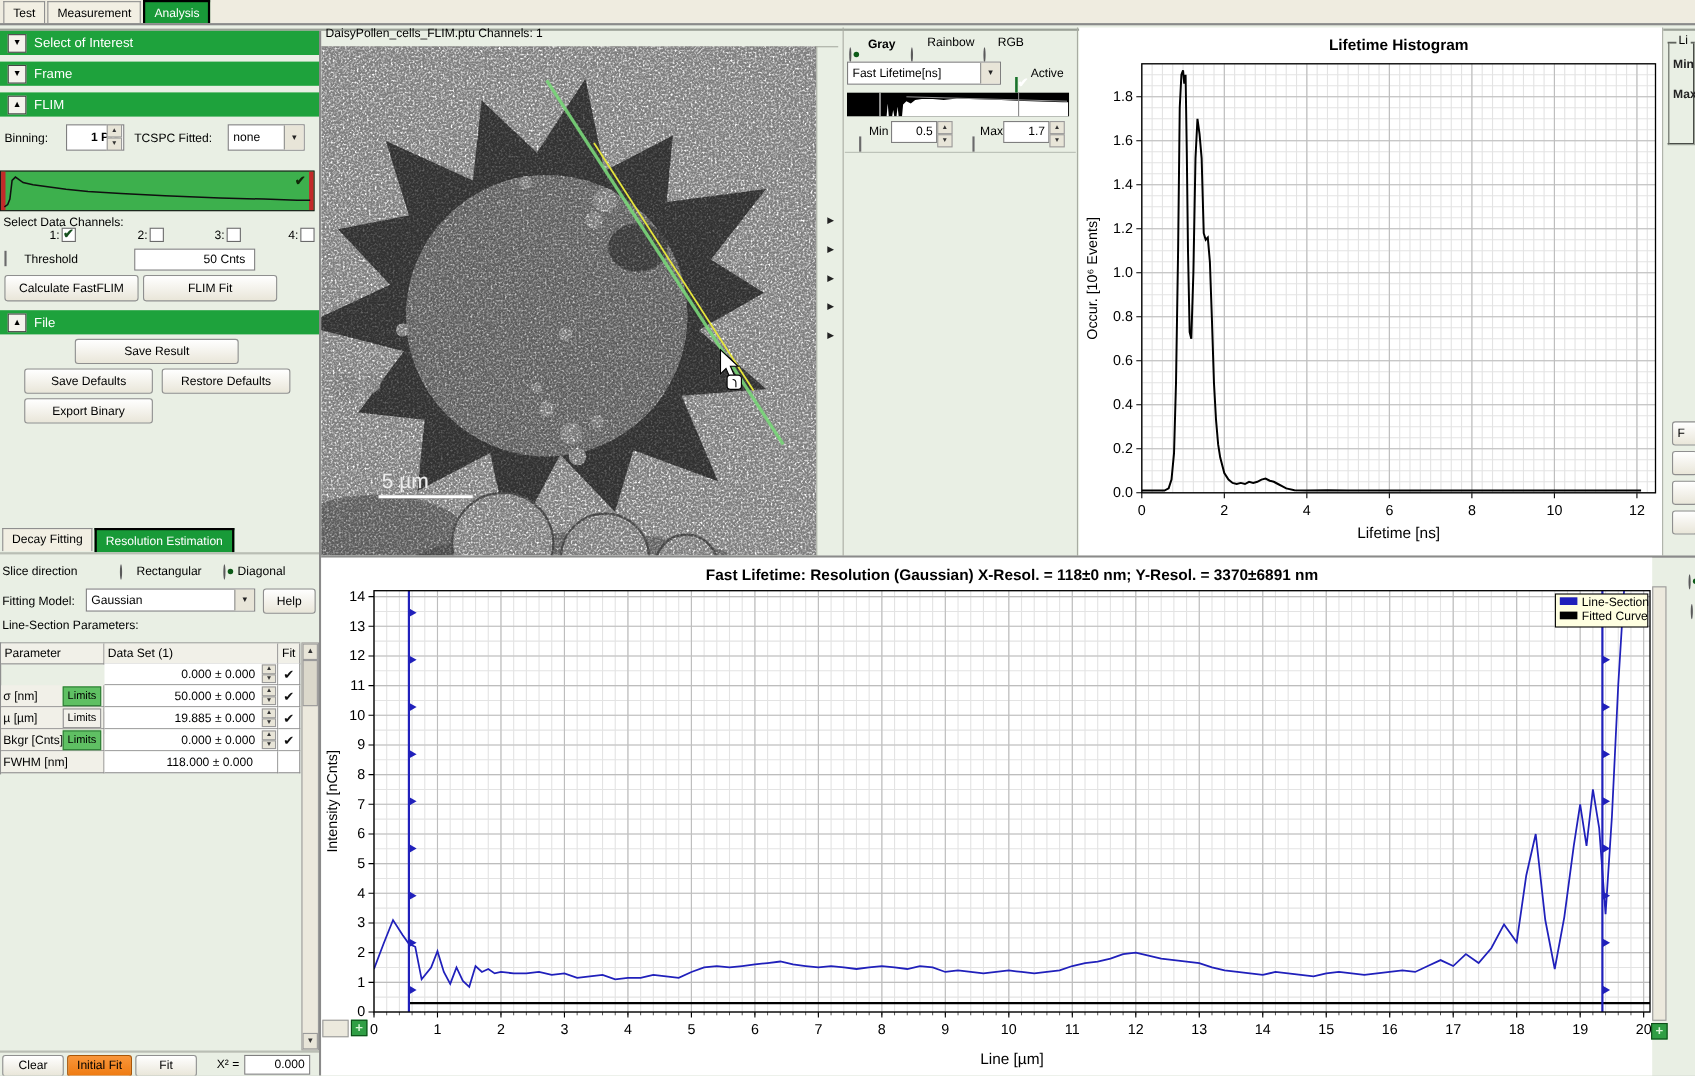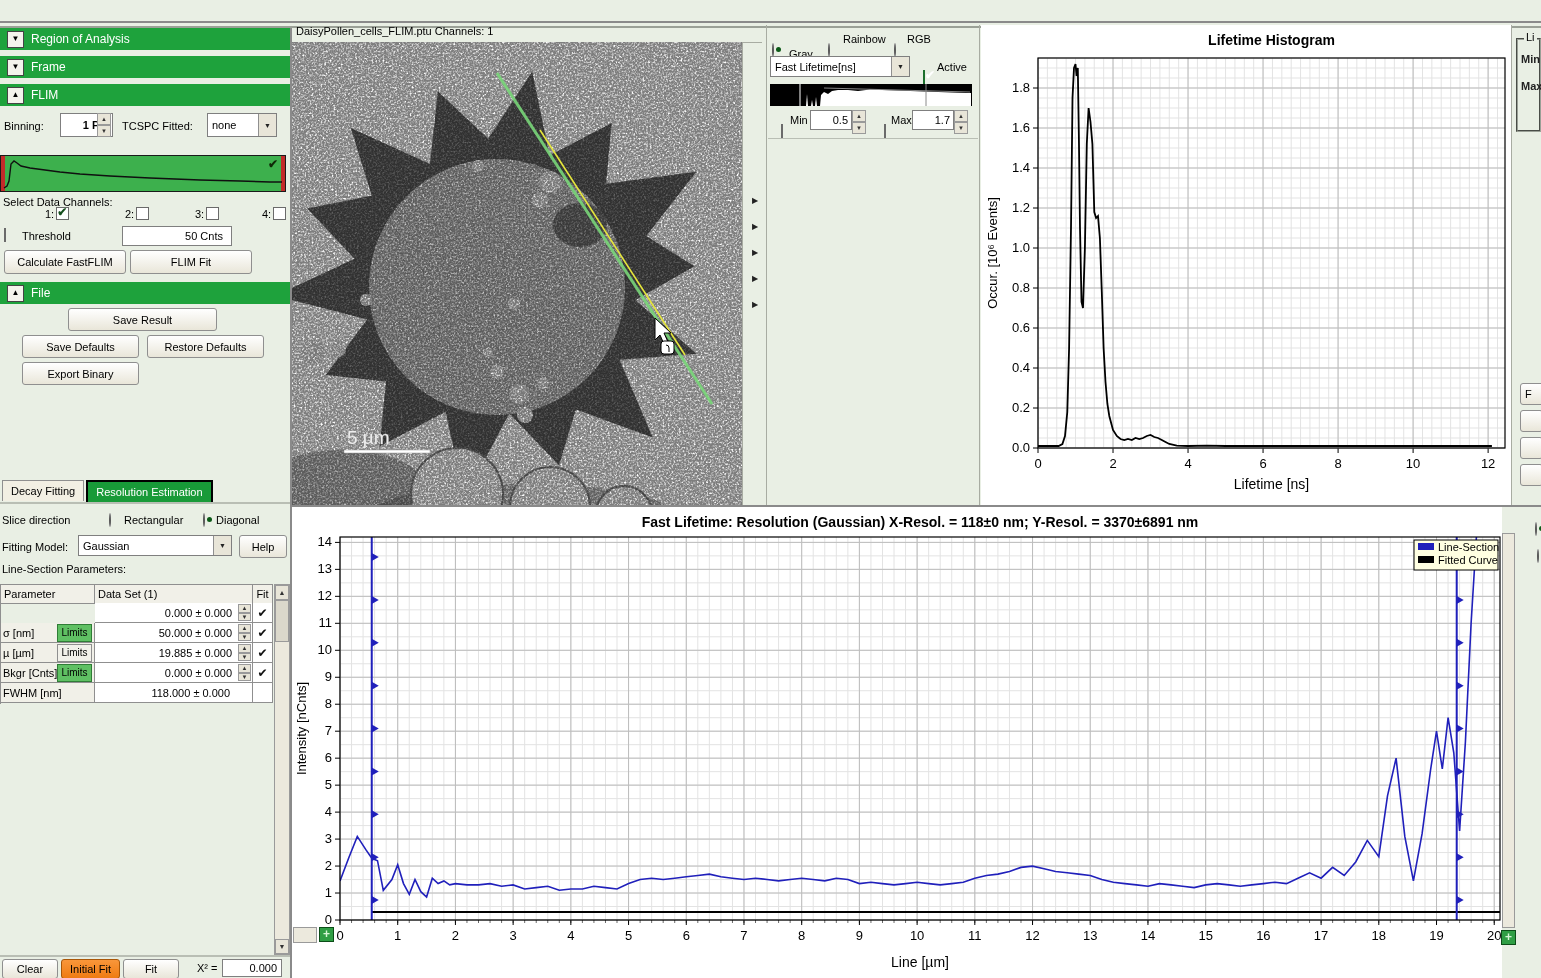--- a/index.html
+++ b/index.html
@@ -46,28 +46,39 @@
            width:15px;height:15px;line-height:13px;text-align:center;box-sizing:border-box;}
   .rightlbl{font-size:11px;color:#222;font-weight:bold;}
   svg text{font-family:"Liberation Sans",sans-serif;}
 </style>
 </head>
 <body>
 
 <div id="app">
 
   
+  <div class="abs" style="left:0;top:0;width:1541px;height:21px;background:#efece0;display:flex;align-items:flex-end;padding-left:3px;box-sizing:border-box;">
+    <div class="tab">
+        <span>Test</span>
+      </div>
+    <div class="tab">
+        <span>Measurement</span>
+      </div>
+    <div class="tab active">
+        <span>Analysis</span>
+      </div>
+  </div>
   <div class="abs divider-h" style="left:0;top:21px;width:1541px;height:2px;"></div>
   <div class="abs divider-h" style="left:0;top:26px;width:1541px;height:2px;background:#9aa096;"></div>
 
   
   <div class="abs" style="left:0;top:28px;width:290px;height:450px;">
     <div class="grnbar" style="margin-bottom:6px;">
       <span class="secbtn">▼</span>
-      <span>Region of Analysis</span>
+      <span>Select of Interest</span>
     </div>
     <div class="grnbar" style="margin-bottom:6px;">
       <span class="secbtn">▼</span>
       <span>Frame</span>
     </div>
     <div class="grnbar">
       <span class="secbtn">▲</span>
       <span>FLIM</span>
     </div>
   </div>
@@ -355,21 +366,21 @@
     <span>▶</span>
     <span>▶</span>
     <span>▶</span>
     <span>▶</span>
     <span>▶</span>
   </div>
 
   
   <div class="abs" style="left:766px;top:25px;width:214px;height:480px;border-left:1px solid #a8aca2;border-right:1px solid #a8aca2;box-sizing:border-box;"></div>
   <span class="abs radio on" style="left:772px;top:32px;"></span>
-  <span class="abs" style="left:789px;top:48px;">Gray</span>
+  <span class="abs" style="left:789px;top:35px;font-weight:bold;">Gray</span>
   <span class="abs radio" style="left:826px;top:32px;"></span>
   <span class="abs" style="left:843px;top:33px;">Rainbow</span>
   <span class="abs radio" style="left:890px;top:32px;"></span>
   <span class="abs" style="left:907px;top:33px;">RGB</span>
 
   <div class="abs dd" style="left:770px;top:56px;width:140px;height:21px;">
     <span class="val">Fast Lifetime[ns]</span>
     <span class="dd-arrow">▼</span>
   </div>
   <span class="abs cb green on" style="left:917px;top:59px;width:15px;height:15px;"></span>

